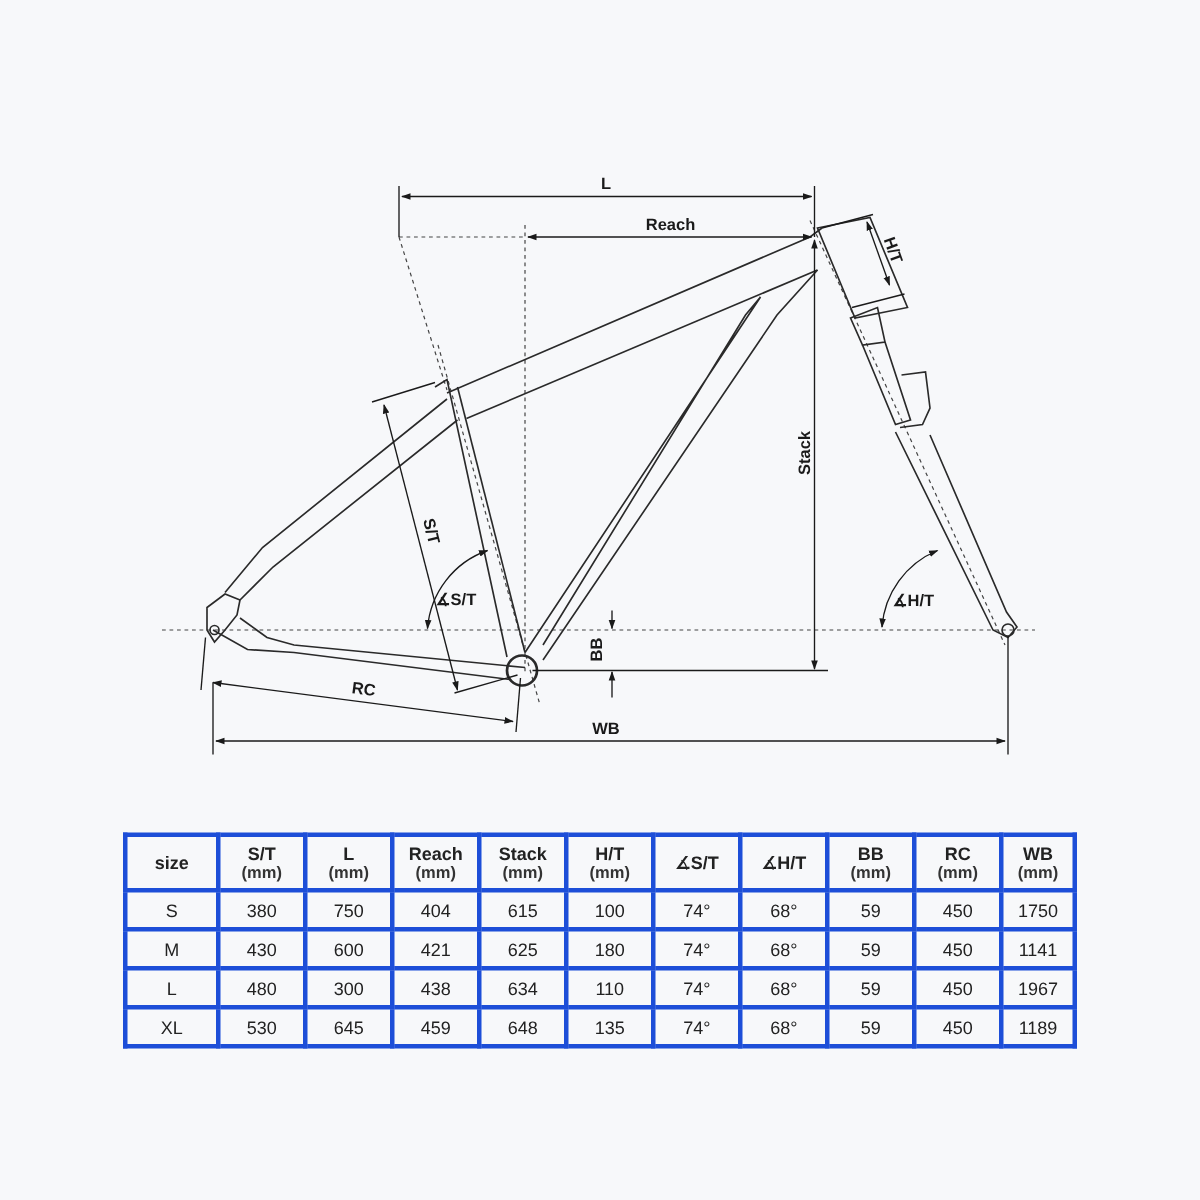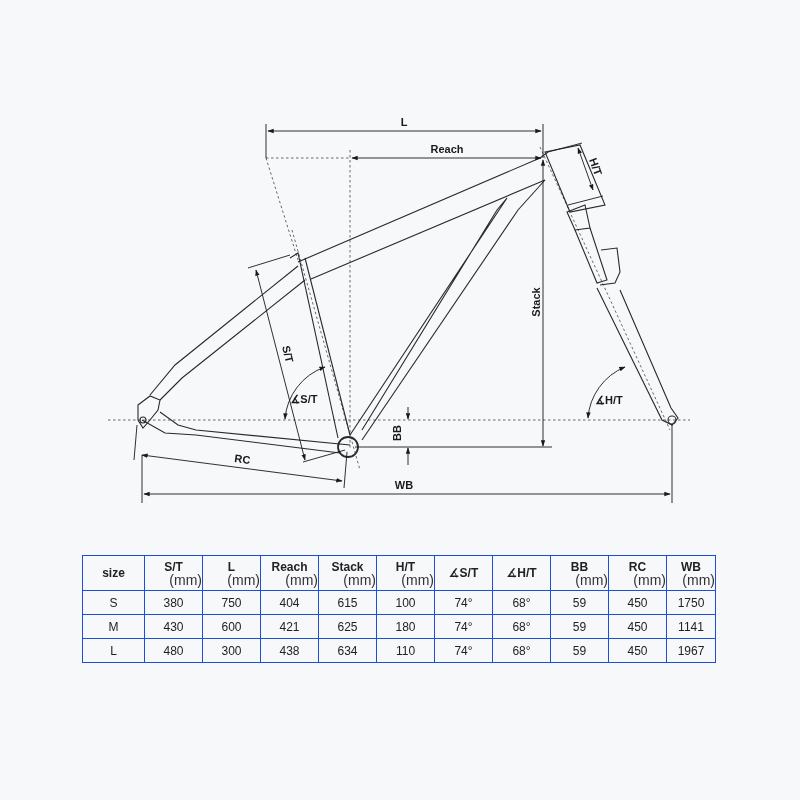--- a/index.html
+++ b/index.html
@@ -7,24 +7,24 @@
     width: 800px; height: 800px; background: #f7f8fa; position: relative; overflow: hidden;
     font-family: "Liberation Sans", "DejaVu Sans", sans-serif; color: #1a1a1a;
   }
   #diagram { position: absolute; left: 0; top: 0; width: 800px; height: 540px; }
   #diagram .lbl { font-family: "Liberation Sans", sans-serif; font-weight: bold; font-size: 11px; fill: #1a1a1a; }
   #geo-table {
     position: absolute; left: 82px; top: 555px; width: 633px;
     border-collapse: collapse; table-layout: fixed; background: #f7f8fa;
   }
   #geo-table th, #geo-table td {
-    border: 1px solid #1d4ed8; text-align: center; padding: 0; font-size: 12px; color: #222;
+    border: 3px solid #1d4ed8; text-align: center; padding: 0; font-size: 12px; color: #222;
   }
   #geo-table th { height: 34px; font-weight: bold; line-height: 12px; }
-  #geo-table th .unit { display: block; font-weight: normal; font-size: 14px; color: #333; margin-top: 1px; text-align: right; }
+  #geo-table th .unit { display: block; font-weight: bold; font-size: 11px; color: #333; margin-top: 1px; }
   #geo-table td { height: 23px; }
   #geo-table th.size-col { font-size: 12px; }
 </style>
 </head>
 <body>
 
 <svg id="diagram" viewBox="0 0 800 540" xmlns="http://www.w3.org/2000/svg">
   <defs>
     <marker id="ah" viewBox="0 0 10 10" refX="9" refY="5" markerWidth="7" markerHeight="7" orient="auto-start-reverse">
       <path d="M0,1.5 L10,5 L0,8.5 z" fill="#1a1a1a"></path>
@@ -194,14 +194,27 @@
       <td>300</td>
       <td>438</td>
       <td>634</td>
       <td>110</td>
       <td>74°</td>
       <td>68°</td>
       <td>59</td>
       <td>450</td>
       <td>1967</td>
     </tr>
+    <tr>
+      <td>XL</td>
+      <td>530</td>
+      <td>645</td>
+      <td>459</td>
+      <td>648</td>
+      <td>135</td>
+      <td>74°</td>
+      <td>68°</td>
+      <td>59</td>
+      <td>450</td>
+      <td>1189</td>
+    </tr>
   </tbody>
 </table>
 
 </body></html>

